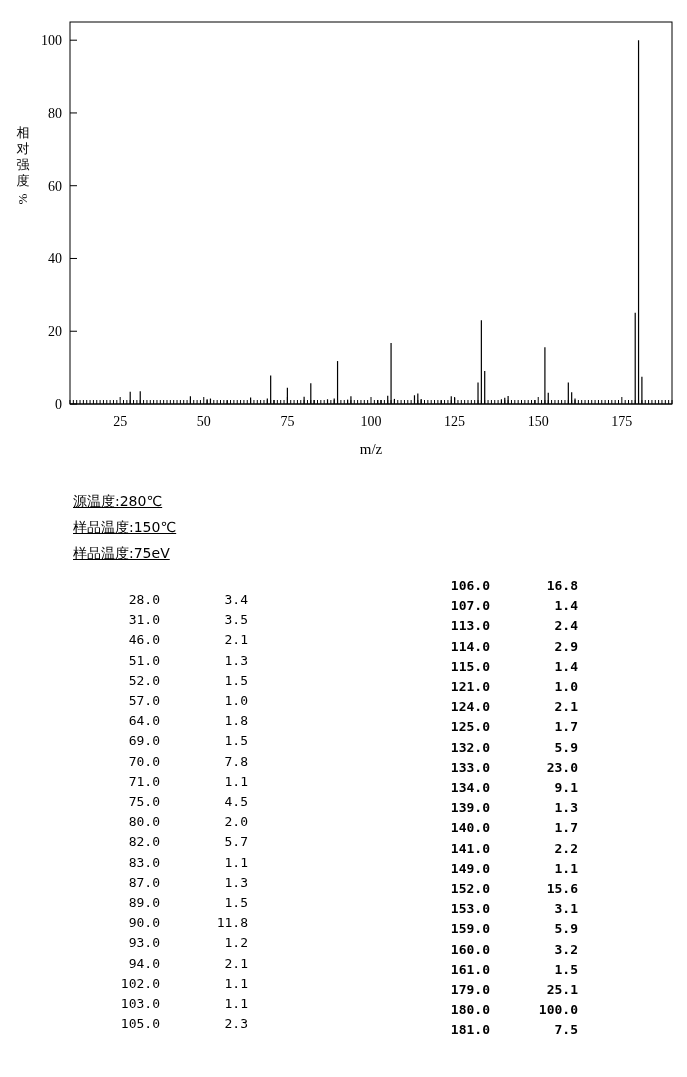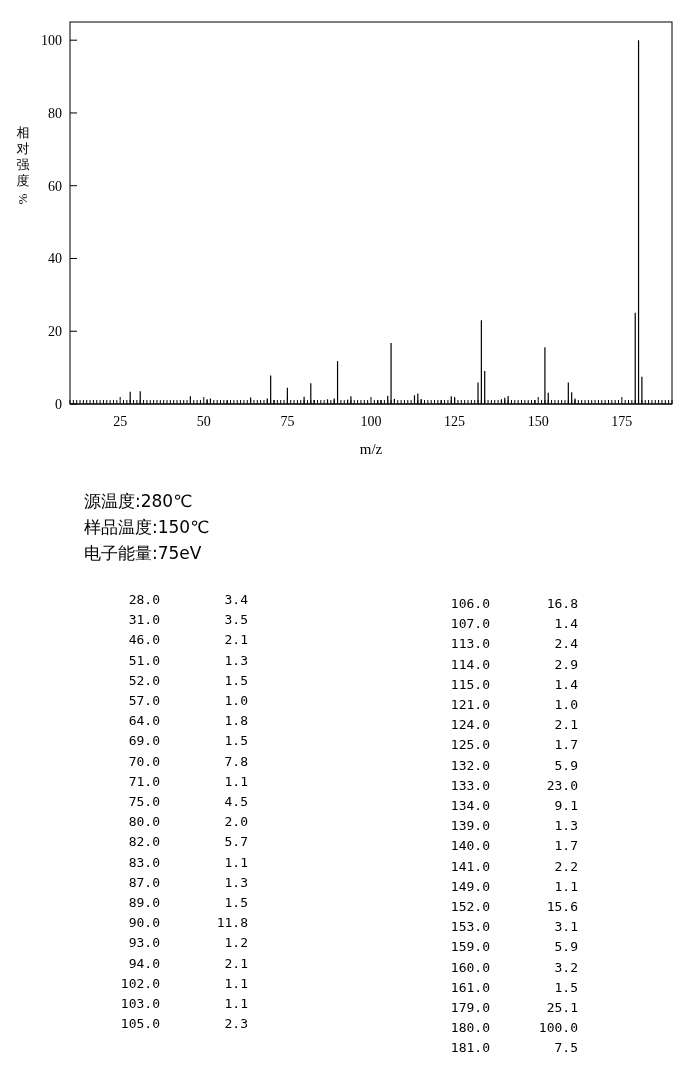--- a/index.html
+++ b/index.html
@@ -52,38 +52,39 @@
     font-family: "Liberation Serif", serif;
     font-size: 13px;
     display: block;
     transform: rotate(-90deg);
     margin-top: 2px;
   }
 
   
   #meta {
     position: absolute;
-    left: 84px;
+    left: 73px;
     top: 488px;
     font-family: "DejaVu Sans", sans-serif;
-    font-size: 17px;
+    font-size: 14px;
     line-height: 26px;
+    text-decoration: underline;
   }
   #meta div { white-space: nowrap; }
 
   
   .peak-table {
     position: absolute;
     font-family: "DejaVu Sans Mono", monospace;
     font-size: 13px;
     line-height: 20.2px;
     white-space: pre;
   }
   #peak-table-left { left: 98px; top: 590px; }
-  #peak-table-right { left: 428px; top: 594px; }
+  #peak-table-right { left: 428px; top: 576px; font-weight: bold; }
   .peak-row { display: block; }
   .mz  { display: inline-block; width: 62px; text-align: right; }
   .rel { display: inline-block; width: 88px; text-align: right; }
 </style>
 </head>
 <body>
 
 <div id="chart-panel">
   <svg id="plot-svg" width="687" height="470">
       <rect x="70" y="22" width="602" height="382" fill="none" stroke="#000" stroke-width="1"></rect>
@@ -343,17 +344,17 @@
     <span>对</span><br>
     <span>强</span><br>
     <span>度</span>
     <span class="pct">%</span>
   </div>
 </div>
 
 <div id="meta">
   <div>源温度:280℃</div>
   <div>样品温度:150℃</div>
-  <div>电子能量:75eV</div>
+  <div>样品温度:75eV</div>
 </div>
 
 <div class="peak-table" id="peak-table-left"><span class="peak-row"><span class="mz">28.0</span><span class="rel">3.4</span></span><span class="peak-row"><span class="mz">31.0</span><span class="rel">3.5</span></span><span class="peak-row"><span class="mz">46.0</span><span class="rel">2.1</span></span><span class="peak-row"><span class="mz">51.0</span><span class="rel">1.3</span></span><span class="peak-row"><span class="mz">52.0</span><span class="rel">1.5</span></span><span class="peak-row"><span class="mz">57.0</span><span class="rel">1.0</span></span><span class="peak-row"><span class="mz">64.0</span><span class="rel">1.8</span></span><span class="peak-row"><span class="mz">69.0</span><span class="rel">1.5</span></span><span class="peak-row"><span class="mz">70.0</span><span class="rel">7.8</span></span><span class="peak-row"><span class="mz">71.0</span><span class="rel">1.1</span></span><span class="peak-row"><span class="mz">75.0</span><span class="rel">4.5</span></span><span class="peak-row"><span class="mz">80.0</span><span class="rel">2.0</span></span><span class="peak-row"><span class="mz">82.0</span><span class="rel">5.7</span></span><span class="peak-row"><span class="mz">83.0</span><span class="rel">1.1</span></span><span class="peak-row"><span class="mz">87.0</span><span class="rel">1.3</span></span><span class="peak-row"><span class="mz">89.0</span><span class="rel">1.5</span></span><span class="peak-row"><span class="mz">90.0</span><span class="rel">11.8</span></span><span class="peak-row"><span class="mz">93.0</span><span class="rel">1.2</span></span><span class="peak-row"><span class="mz">94.0</span><span class="rel">2.1</span></span><span class="peak-row"><span class="mz">102.0</span><span class="rel">1.1</span></span><span class="peak-row"><span class="mz">103.0</span><span class="rel">1.1</span></span><span class="peak-row"><span class="mz">105.0</span><span class="rel">2.3</span></span></div>
 <div class="peak-table" id="peak-table-right"><span class="peak-row"><span class="mz">106.0</span><span class="rel">16.8</span></span><span class="peak-row"><span class="mz">107.0</span><span class="rel">1.4</span></span><span class="peak-row"><span class="mz">113.0</span><span class="rel">2.4</span></span><span class="peak-row"><span class="mz">114.0</span><span class="rel">2.9</span></span><span class="peak-row"><span class="mz">115.0</span><span class="rel">1.4</span></span><span class="peak-row"><span class="mz">121.0</span><span class="rel">1.0</span></span><span class="peak-row"><span class="mz">124.0</span><span class="rel">2.1</span></span><span class="peak-row"><span class="mz">125.0</span><span class="rel">1.7</span></span><span class="peak-row"><span class="mz">132.0</span><span class="rel">5.9</span></span><span class="peak-row"><span class="mz">133.0</span><span class="rel">23.0</span></span><span class="peak-row"><span class="mz">134.0</span><span class="rel">9.1</span></span><span class="peak-row"><span class="mz">139.0</span><span class="rel">1.3</span></span><span class="peak-row"><span class="mz">140.0</span><span class="rel">1.7</span></span><span class="peak-row"><span class="mz">141.0</span><span class="rel">2.2</span></span><span class="peak-row"><span class="mz">149.0</span><span class="rel">1.1</span></span><span class="peak-row"><span class="mz">152.0</span><span class="rel">15.6</span></span><span class="peak-row"><span class="mz">153.0</span><span class="rel">3.1</span></span><span class="peak-row"><span class="mz">159.0</span><span class="rel">5.9</span></span><span class="peak-row"><span class="mz">160.0</span><span class="rel">3.2</span></span><span class="peak-row"><span class="mz">161.0</span><span class="rel">1.5</span></span><span class="peak-row"><span class="mz">179.0</span><span class="rel">25.1</span></span><span class="peak-row"><span class="mz">180.0</span><span class="rel">100.0</span></span><span class="peak-row"><span class="mz">181.0</span><span class="rel">7.5</span></span></div>
 
 </body></html>

